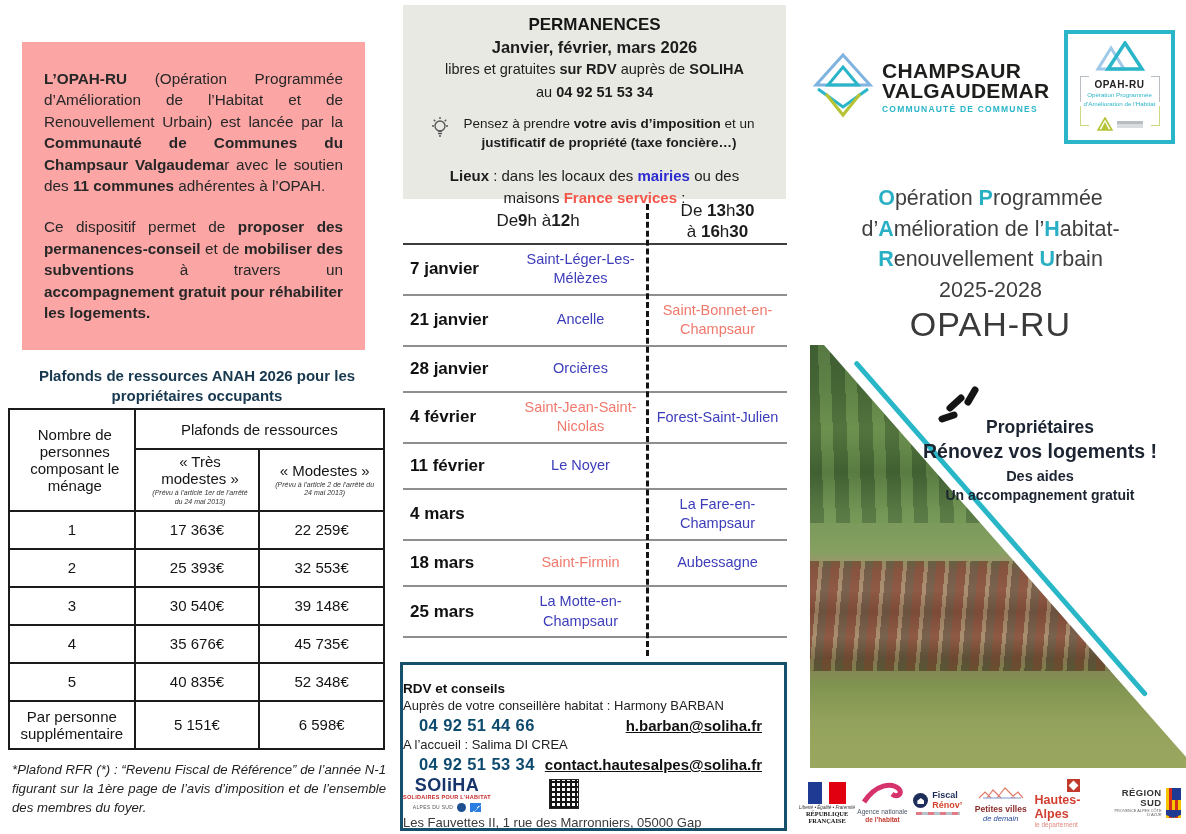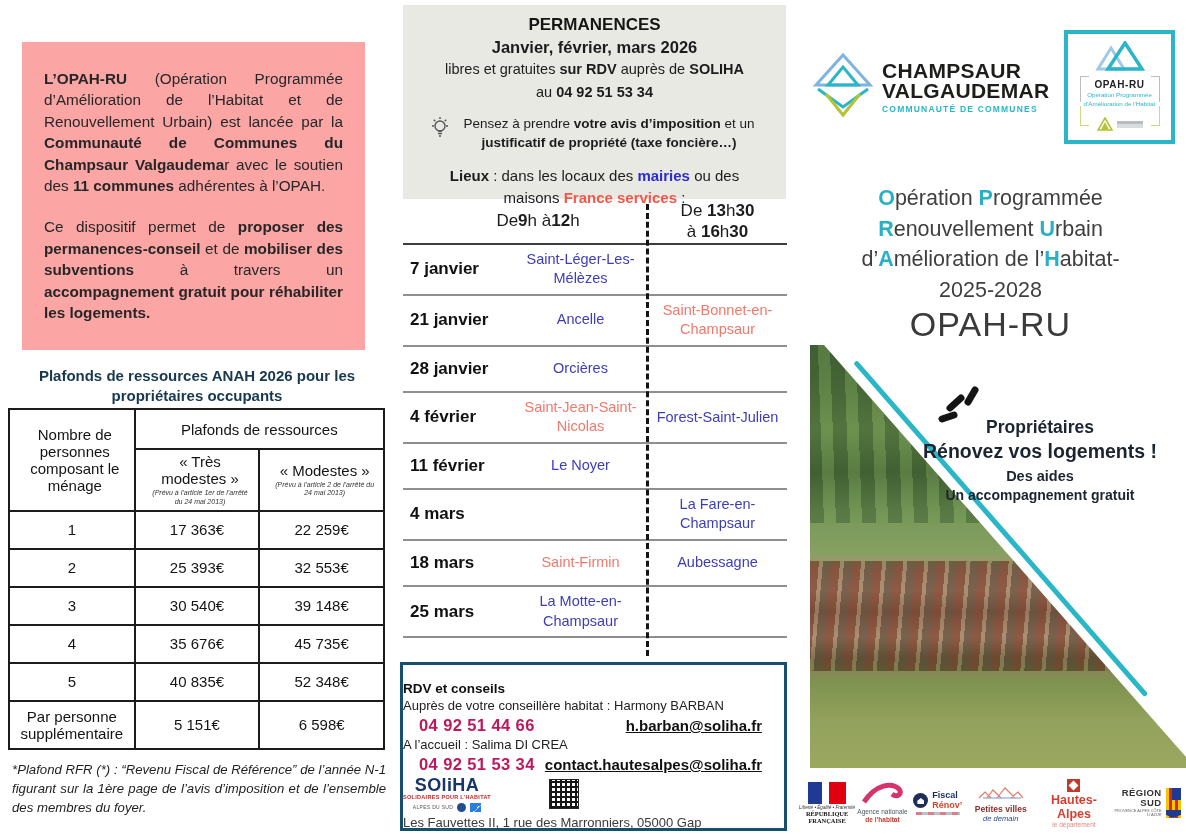--- a/index.html
+++ b/index.html
@@ -54,21 +54,21 @@
   .town-blue { color:#3d3dba; }
   .town-salmon { color:#f0796c; }
 
   .contact-box { position:absolute; left:400px; top:662px; width:387px; height:169px;
                  border:3px solid #16506b; background:#fff; display:flex; flex-direction:column;
                  align-items:flex-start; padding-top:16px; }
   .c-title { font-size:13.5px; font-weight:bold; color:#111; }
   .c-line { font-size:13px; margin-top:2px; color:#222; }
   .c-row { width:100%; display:flex; justify-content:space-between; align-items:baseline;
            padding:3px 22px 0 16px; }
-  .c-phone { font-size:16.5px; font-weight:bold; letter-spacing:0.4px; color:#be185d; }
+  .c-phone { font-size:16.5px; font-weight:bold; letter-spacing:0.4px; color:#0c4a6e; }
   .c-email { font-size:15px; font-weight:bold; text-decoration:underline; color:#111; }
   .c-logos { display:flex; align-items:center; gap:58px; margin-top:2px; }
   .soliha { text-align:center; line-height:1; }
   .soliha-name { font-size:18px; font-weight:bold; color:#17356b; letter-spacing:0.4px; }
   .soliha-sub { font-size:5.5px; color:#c42427; font-weight:bold; letter-spacing:0.3px; margin-top:1px; }
   .soliha-row { display:flex; align-items:center; justify-content:center; gap:4px; margin-top:2px; }
   .soliha-region { font-size:5px; color:#555; letter-spacing:0.3px; }
   .mini-ic1 { width:9px; height:9px; border-radius:50%; background:#1d4f91; }
   .mini-ic2 { width:11px; height:9px; background:linear-gradient(135deg,#2a7de1 60%, #fff 60%, #2a7de1 70%); }
   .qr { width:30px; height:30px; border:1px solid #222;
@@ -140,21 +140,21 @@
   .p-fr .row { display:flex; align-items:center; justify-content:center; gap:4px; }
   .p-fr .dot { width:15px; height:15px; border-radius:50%; background:#1e2e5a; position:relative; }
   .p-fr .dot::after { content:""; position:absolute; left:4px; top:5px; width:7px; height:6px; background:#fff;
                       clip-path:polygon(50% 0, 100% 45%, 100% 100%, 0 100%, 0 45%); }
   .p-fr .w1 { font-size:9px; font-weight:bold; color:#1e2e5a; line-height:1.05; text-align:left; }
   .p-fr .w2 { color:#d4452f; }
   .p-fr .bar { width:44px; height:3px; margin:2px auto 0; background:repeating-linear-gradient(90deg,#c23 0 6px,#89a 6px 12px); opacity:.6; }
   .p-pvd { width:72px; text-align:center; }
   .p-pvd .l1 { font-size:8.6px; font-weight:bold; color:#8c2d2d; }
   .p-pvd .l2 { font-size:7.6px; font-style:italic; color:#27499a; }
-  .p-ha { width:84px; text-align:center; }
+  .p-ha { width:84px; }
   .p-ha .ic { width:13px; height:13px; margin:0 auto 1px; background:#c0392b; position:relative; }
   .p-ha .ic::after { content:""; position:absolute; left:3px; top:3px; width:7px; height:7px;
                      background:#fff; transform:rotate(45deg); }
   .p-ha .nm { font-size:12.5px; color:#d23f31; font-weight:bold; }
   .p-ha .sub { font-size:6.5px; color:#e08a80; }
   .p-rs { width:72px; display:flex; align-items:center; justify-content:center; gap:4px; }
   .p-rs .t { text-align:right; line-height:1.05; }
   .p-rs .t .l { font-size:9.5px; font-weight:bold; color:#333; letter-spacing:0.4px; }
   .p-rs .t .s { font-size:3.9px; color:#666; margin-top:1px; }
   .p-rs .shield { width:20px; height:30px; position:relative;
@@ -363,22 +363,22 @@
       <svg width="16" height="14" viewBox="0 0 16 14">
         <path d="M8 1 L15 13 H1 Z" stroke="#b5c334" stroke-width="1.6" fill="none"></path>
         <path d="M8 5 L12 13 H4 Z" fill="#b5c334"></path>
       </svg>
       <span class="smudge"></span>
     </div>
   </div>
 
   <div class="rt-title">
     <div><span class="tl">O</span>pération <span class="tl">P</span>rogrammée</div>
+    <div>d’<span class="tl">A</span>mélioration de l’<span class="tl">H</span>abitat-</div>
     <div><span class="tl">R</span>enouvellement <span class="tl">U</span>rbain</div>
-    <div>d’<span class="tl">A</span>mélioration de l’<span class="tl">H</span>abitat-</div>
     <div>2025-2028</div>
   </div>
 
   <div class="rt-big">OPAH-RU</div>
 
   <div class="photo">
     <div class="trees"></div>
     <div class="roofs"></div>
   </div>
   <div class="photo-line"></div>

